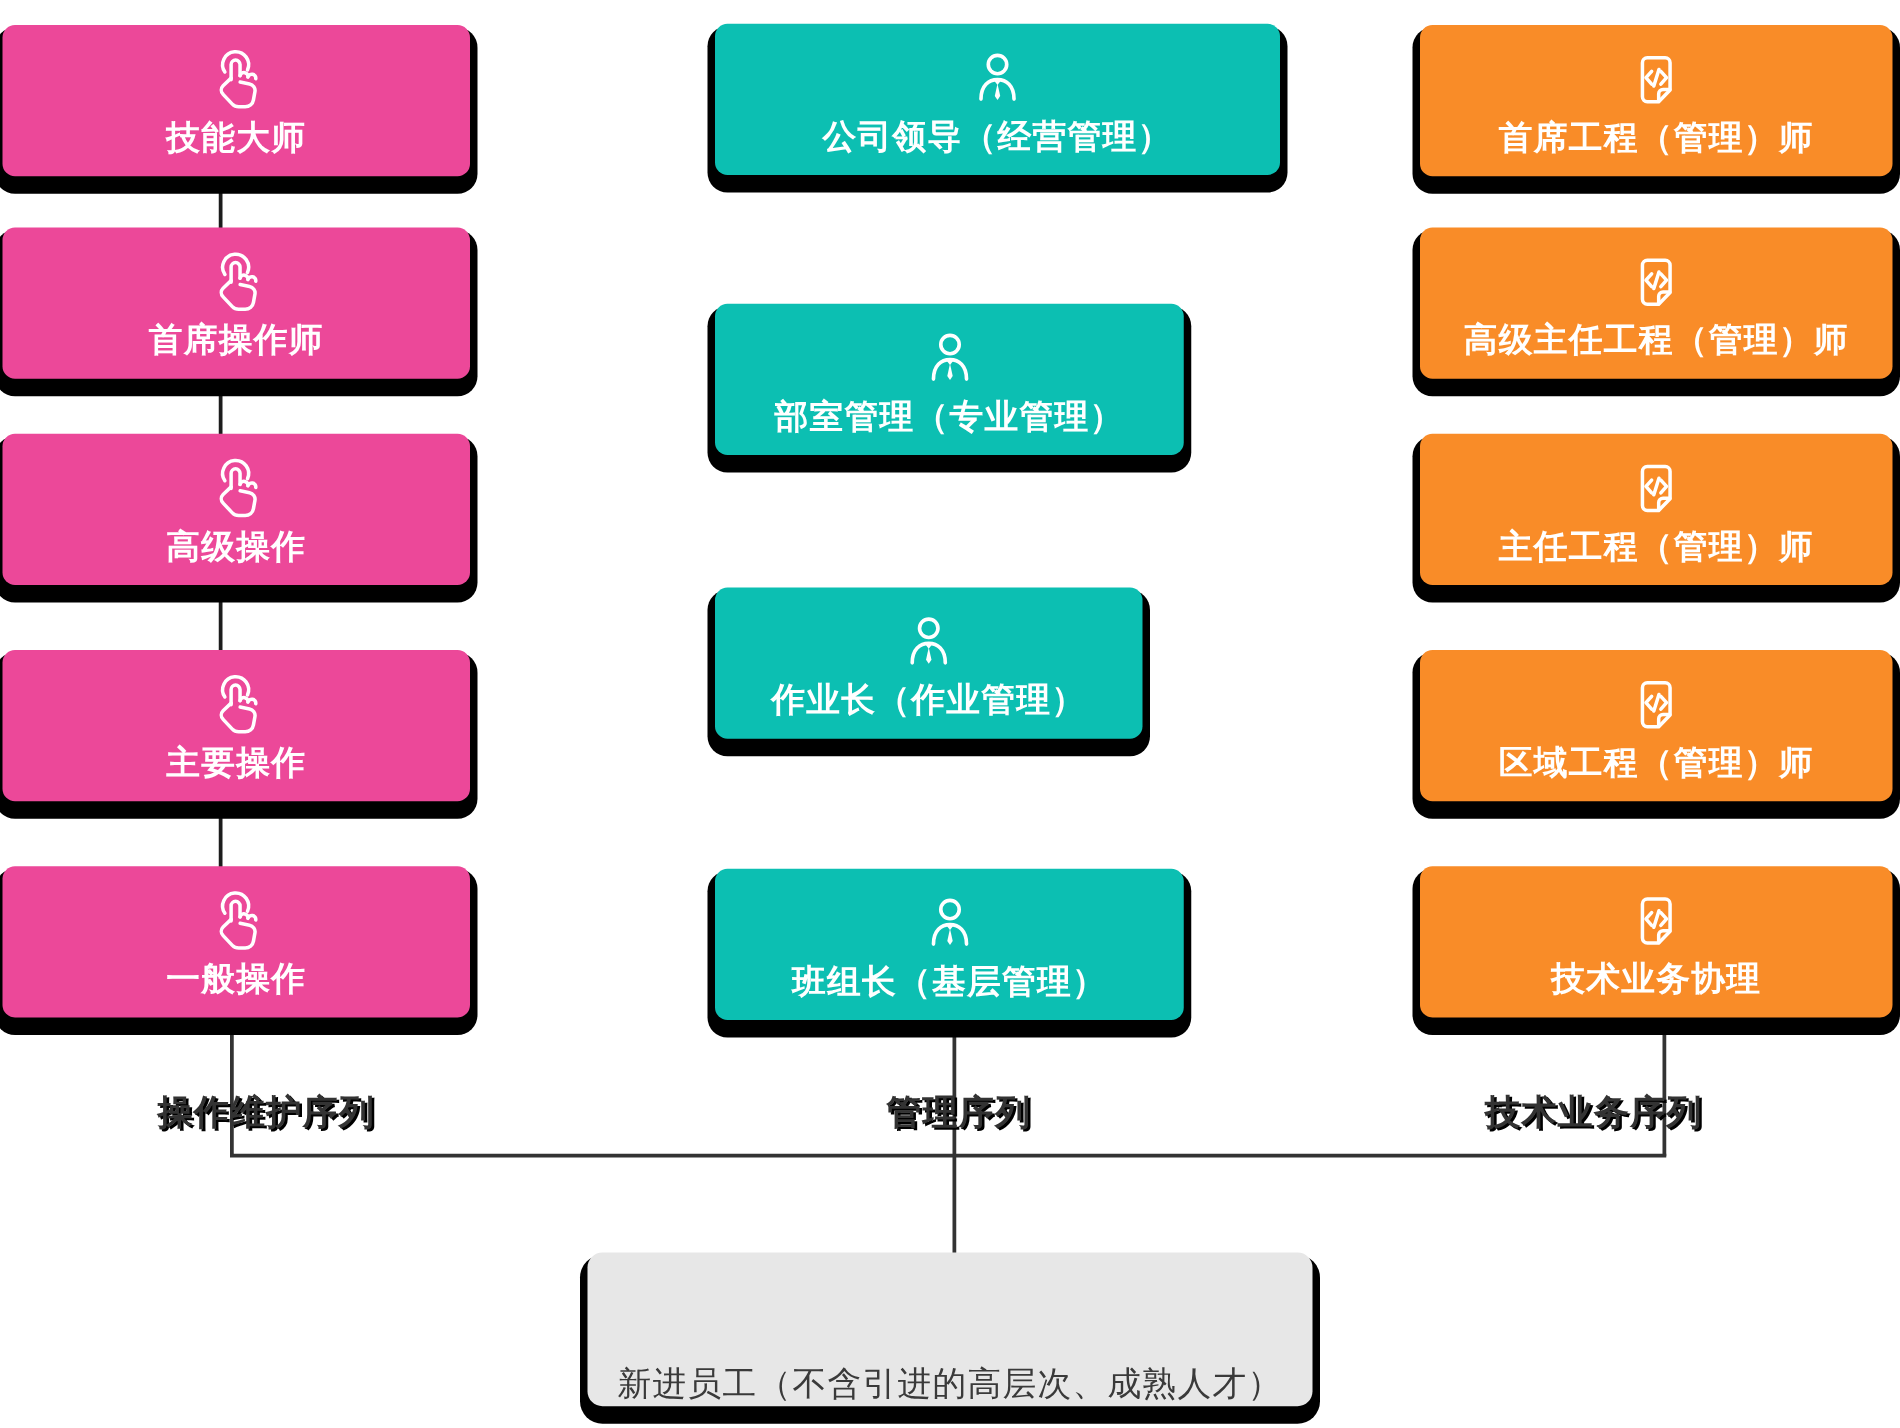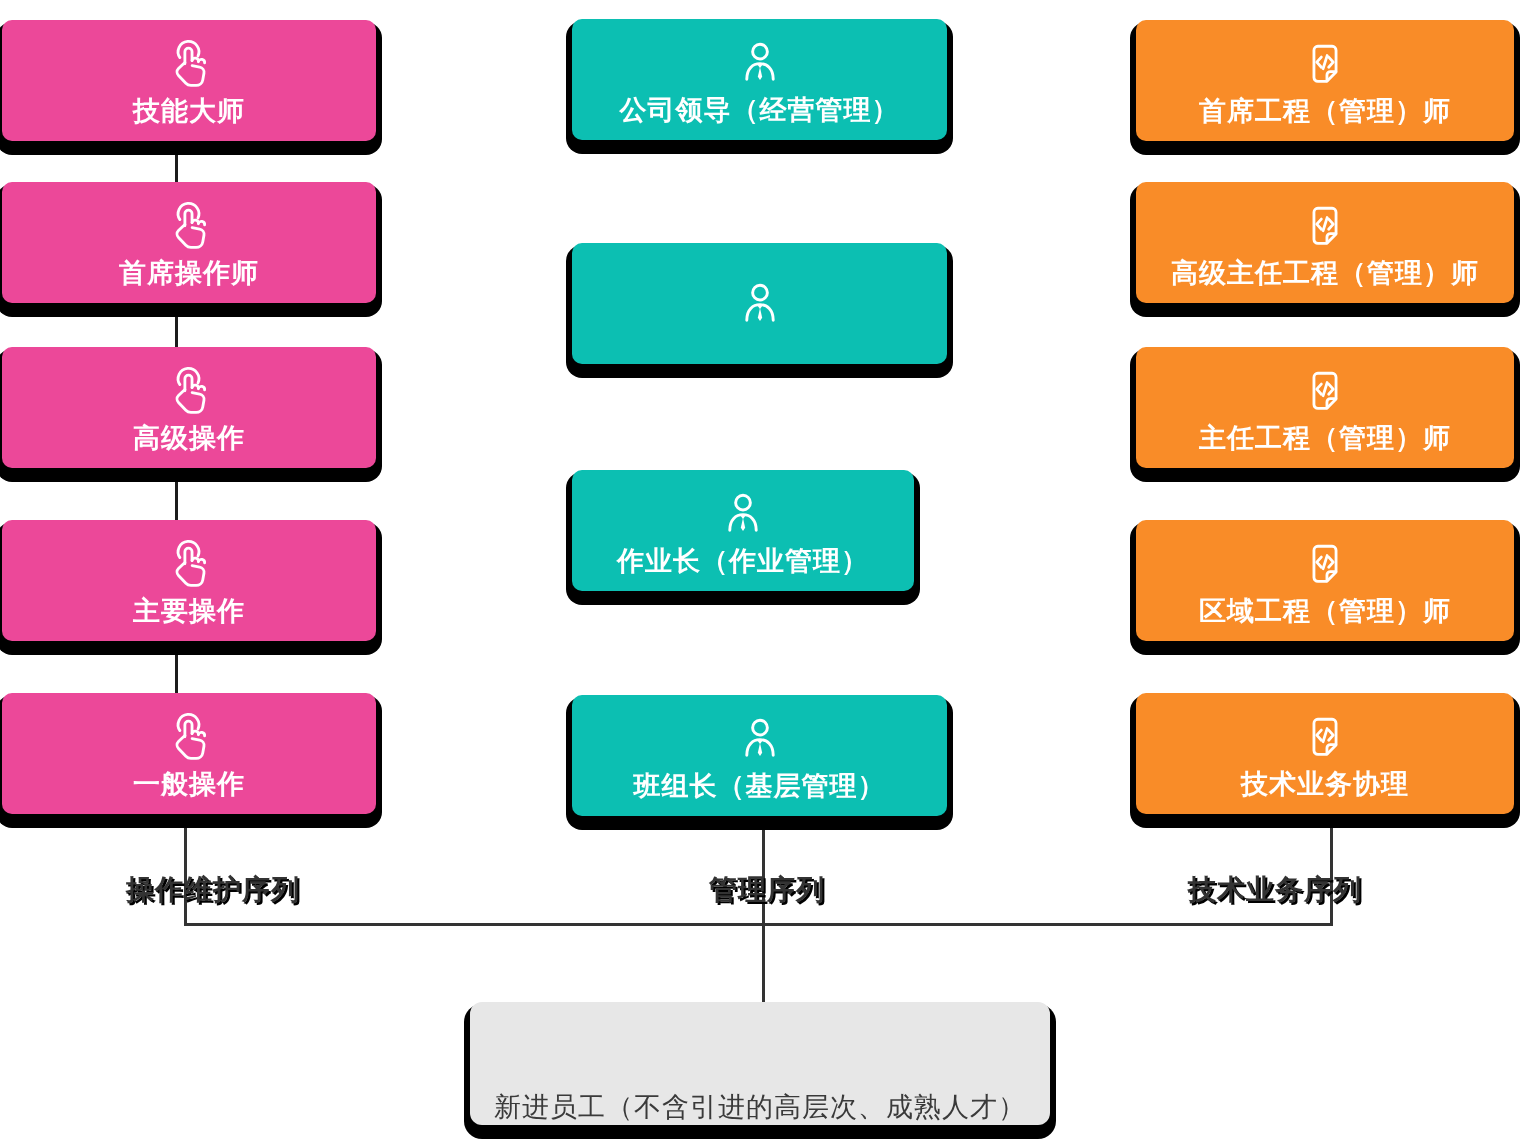--- a/index.html
+++ b/index.html
@@ -128,34 +128,35 @@
   </div>
   <div class="box blue" style="left:2px;top:693px">
     <span class="icon">
         <svg>
           <use href="#i-tap"></use>
         </svg>
       </span>
     <span class="blabel">一般操作</span>
   </div>
 
-  <div class="box teal" style="left:572px;top:19px;width:375px">
+  <div class="box teal" style="left:572px;top:19px;width:452px">
     <span class="icon">
         <svg>
           <use href="#i-person"></use>
         </svg>
       </span>
     <span class="blabel">公司领导（经营管理）</span>
   </div>
   <div class="box teal" style="left:572px;top:243px;width:375px">
     <span class="icon">
         <svg>
           <use href="#i-person"></use>
         </svg>
       </span>
+    <span class="blabel">部室管理（专业管理）</span>
   </div>
   <div class="box teal" style="left:572px;top:470px;width:342px">
     <span class="icon">
         <svg>
           <use href="#i-person"></use>
         </svg>
       </span>
     <span class="blabel">作业长（作业管理）</span>
   </div>
   <div class="box teal" style="left:572px;top:695px;width:375px">

